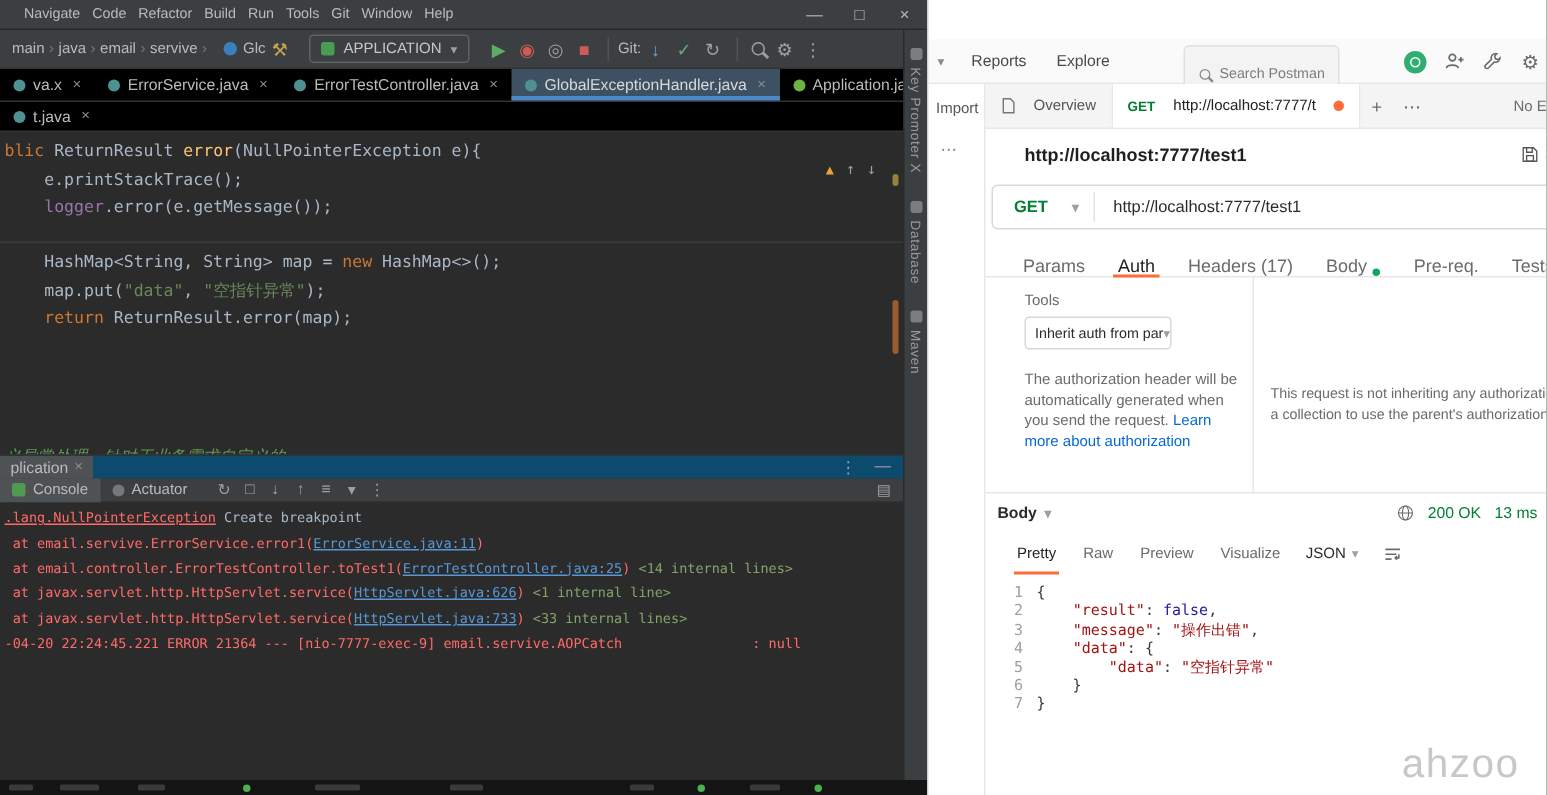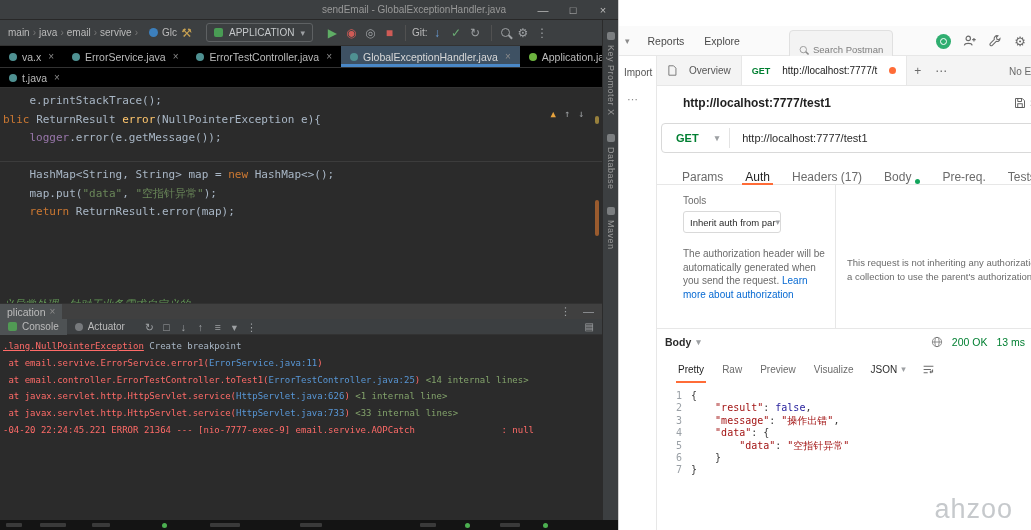--- a/index.html
+++ b/index.html
@@ -42,38 +42,38 @@
 .cl{height:18.5px;white-space:pre;line-height:18.5px}
 .kw{color:#cc7832}.str{color:#6a8759}.fld{color:#9876aa}.mth{color:#ffc66d}.pl{color:#a9b7c6}
 .cmt{color:#629755;font-style:italic}
 .msep{position:absolute;left:0;right:0;top:73px;border-top:1px solid #3c3c3c}
 .ewidgets{position:absolute;top:20px;right:18px;display:flex;gap:8px;align-items:center}
 .warn{color:#e8a33d;font-size:9px}
 .navarrow{color:#9da0a3;font-size:10px}
 .scrollmark{position:absolute;right:3px;top:112px;width:4px;height:36px;background:#9a5b2e;border-radius:2px}
 .scrollmark2{position:absolute;right:3px;top:28px;width:4px;height:8px;background:#97803c;border-radius:2px}
 
-.tw-tabrow{position:absolute;top:303px;left:0;right:16px;height:16px;background:#404040;border-top:1px solid #323232;display:flex;align-items:center;font-size:10.5px;color:#bbb}
+.tw-tabrow{position:absolute;top:303px;left:0;right:16px;height:16px;background:#0c4a6e;border-top:1px solid #323232;display:flex;align-items:center;font-size:10.5px;color:#bbb}
 .tw-tab{background:#4e5254;height:16px;display:flex;align-items:center;padding:0 7px;gap:4px}
 .tw-tab .x{color:#8c8c8c;font-size:10px}
 .tw-right{margin-left:auto;display:flex;gap:12px;margin-right:8px;color:#9da0a3;font-size:11px}
 .tw-toolbar{position:absolute;top:319px;left:0;right:16px;height:16px;background:#3c3f41;border-bottom:1px solid #323232;display:flex;align-items:center;font-size:10px;color:#bbb}
 .ctab{display:flex;align-items:center;gap:5px;height:16px;padding:0 8px}
 .ctab.active{background:#4e5254}
 .ticon{width:9px;height:9px;border-radius:2px;background:#519a54}
 .aicon{width:8px;height:8px;border-radius:50%;background:#9da0a3;opacity:.6}
 .tw-icons{display:flex;margin-left:8px}
 .tw-icons span{width:17px;text-align:center;color:#9da0a3;font-size:10.5px}
 .tw-far{margin-left:auto;margin-right:8px;color:#9da0a3;font-size:10px}
 
 .console{position:absolute;top:335px;left:0;right:16px;bottom:10px;background:#2b2b2b;font-family:"DejaVu Sans Mono",monospace;font-size:9px;padding:3px 0 0 3px;overflow:hidden}
 .cline{height:16.8px;line-height:16.8px;white-space:pre}
 .err{color:#ff6b68}
 .errlink{color:#ff6b68;text-decoration:underline}
-.lnk{color:#5897d6;}
+.lnk{color:#5897d6;text-decoration:underline}
 .fold{color:#83a36b}
 .hint{color:#a9b7c6}
 
 .statusbar{position:absolute;left:0;right:0;bottom:0;height:10px;background:#141414}
 .sdot{position:absolute;top:3px;width:5px;height:5px;border-radius:50%}
 .smark{position:absolute;top:3px;height:4px;background:#3a3a3a;border-radius:1px}
 
 .stripe{position:absolute;top:20px;right:0;width:16px;bottom:10px;background:#3c3f41;border-left:1px solid #2b2b2b;display:flex;flex-direction:column;align-items:center;padding-top:12px;gap:18px}
 .sitem{display:flex;flex-direction:column;align-items:center;gap:5px}
 .sicon{width:8px;height:8px;border-radius:2px;background:#9da0a3;opacity:.65}
@@ -152,21 +152,31 @@
 .wm{position:absolute;right:18px;bottom:5px;font-size:27px;color:#c6c9cc;letter-spacing:1px;z-index:5}
 svg{display:block}
 </style>
 </head>
 <body>
 
 <div class="screen">
 
   <div class="ide">
     <div class="titlebar">
-      <div class="ide-title">sendEmail - GlobalExceptionHandler.java</div>
+      <div class="menu" id="ide-menu">
+          <span>Navigate</span>
+          <span>Code</span>
+          <span>Refactor</span>
+          <span>Build</span>
+          <span>Run</span>
+          <span>Tools</span>
+          <span>Git</span>
+          <span>Window</span>
+          <span>Help</span>
+        </div>
       <div class="win" id="ide-win">
           <span>—</span>
           <span>□</span>
           <span>×</span>
         </div>
     </div>
 
     <div class="ide-toolbar">
       <span id="ide-crumbs"><span class="crumb">main</span><span class="crumb-sep">›</span><span class="crumb">java</span><span class="crumb-sep">›</span><span class="crumb">email</span><span class="crumb-sep">›</span><span class="crumb">servive</span><span class="crumb-sep">›</span></span>
       <span class="class-chip">
@@ -233,22 +243,22 @@
           <div class="etab">
             <span class="fdot" style="background: rgb(79, 145, 146);"></span>
             <span>t.java</span>
             <span class="x">×</span>
           </div>
         </div>
     </div>
 
     <div class="editor">
       <div id="code">
+          <div class="cl"><span class="kw">blic </span><span class="pl">ReturnResult </span><span class="mth">error</span><span class="pl">(NullPointerException e){</span></div>
           <div class="cl"><span class="pl">    e.printStackTrace();</span></div>
-          <div class="cl"><span class="kw">blic </span><span class="pl">ReturnResult </span><span class="mth">error</span><span class="pl">(NullPointerException e){</span></div>
           <div class="cl"><span class="pl">    </span><span class="fld">logger</span><span class="pl">.error(e.getMessage());</span></div>
           <div class="cl"></div>
           <div class="cl"><span class="pl">    HashMap&lt;String, String&gt; map = </span><span class="kw">new </span><span class="pl">HashMap&lt;&gt;();</span></div>
           <div class="cl"><span class="pl">    map.put(</span><span class="str">"data"</span><span class="pl">, </span><span class="str">"空指针异常"</span><span class="pl">);</span></div>
           <div class="cl"><span class="pl">    </span><span class="kw">return </span><span class="pl">ReturnResult.error(map);</span></div>
           <div class="cl"></div>
           <div class="cl"></div>
           <div class="cl"></div>
           <div class="cl"></div>
           <div class="cl"><span class="cmt">义异常处理。针对于业务需求自定义的</span></div>

